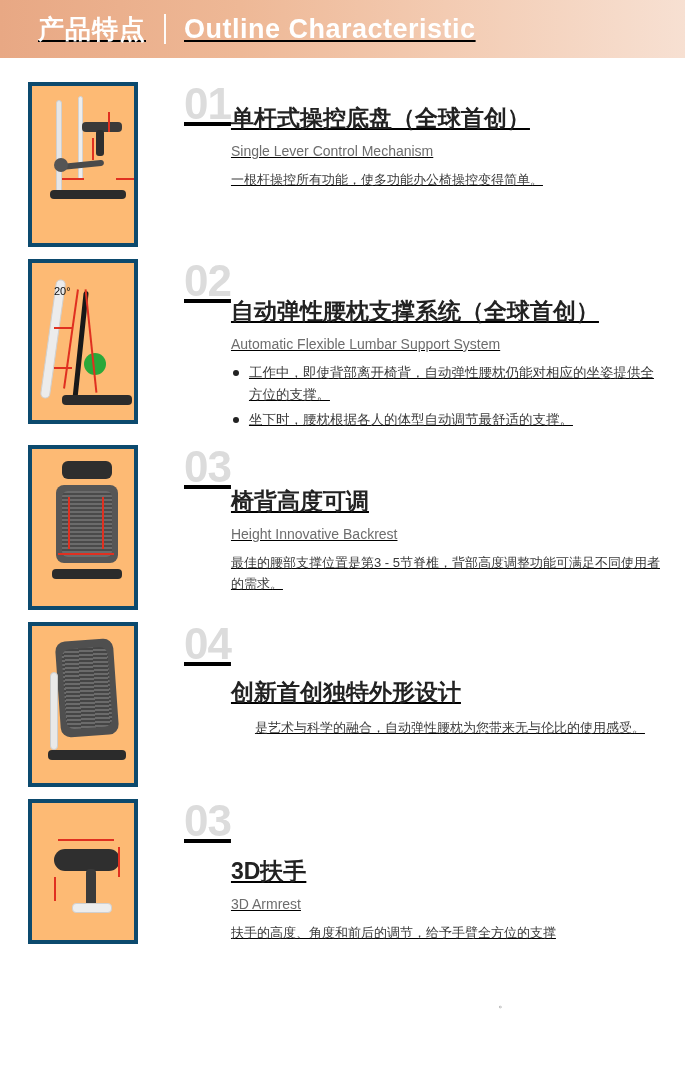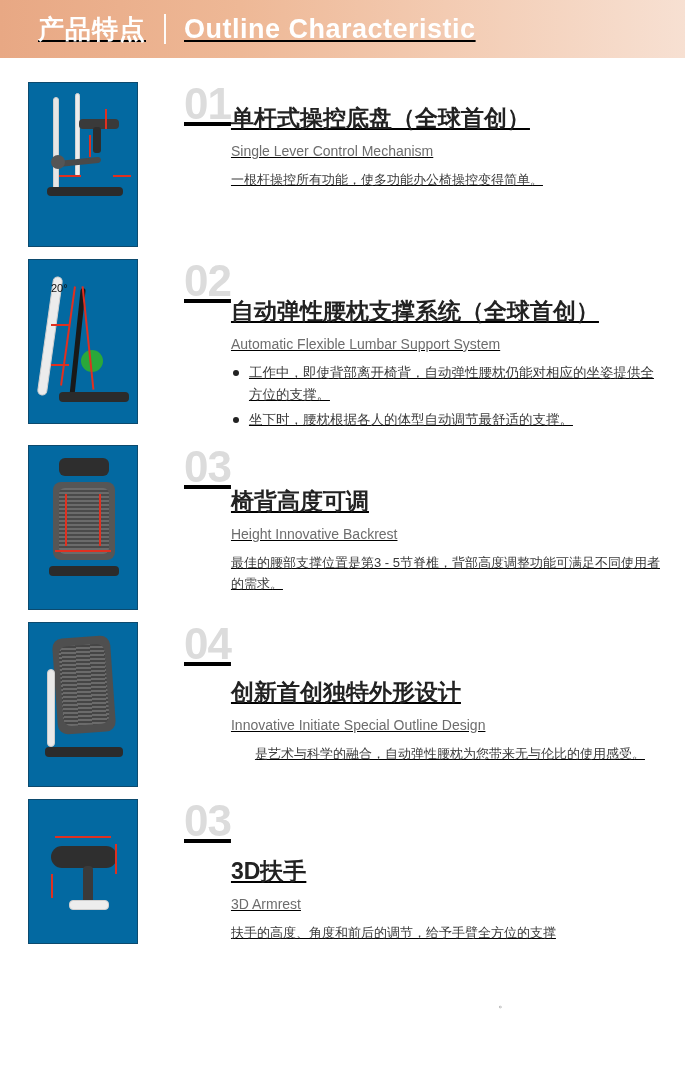--- a/index.html
+++ b/index.html
@@ -53,22 +53,22 @@
   .content { padding-top: 14px; }
   .row {
     display: flex;
     align-items: flex-start;
     padding-left: 28px;
     padding-right: 18px;
   }
   .thumb {
     width: 110px;
     flex: 0 0 110px;
-    border: 1px solid #0c4a6e;
-    background: #0369a1;
+    border: 4px solid #0c4a6e;
+    background: #fdba74;
     position: relative;
     overflow: hidden;
   }
   .num {
     flex: 0 0 92px;
     font-size: 44px;
     font-weight: bold;
     color: #dcdcdc;
     letter-spacing: -1px;
     text-align: left;
@@ -247,21 +247,20 @@
         <div class="chair-art">
           <div class="back"></div>
             <div class="mesh"></div>
             <div class="sframe"></div>
             <div class="seat"></div>
         </div>
       </div>
       <div class="num">04</div>
       <div class="textcol" style="padding-top:56px;">
         <div class="title-cn">创新首创独特外形设计</div>
-        <div class="title-en">Innovative Initiate Special Outline Design</div>
         <div class="desc indent">是艺术与科学的融合，自动弹性腰枕为您带来无与伦比的使用感受。</div>
       </div>
     </div>
 
     <div class="row" style="margin-top:12px;">
       <div class="thumb r5" style="height:145px;">
         <div class="chair-art">
           <div class="armpad"></div>
             <div class="armstem"></div>
             <div class="armbase"></div>

